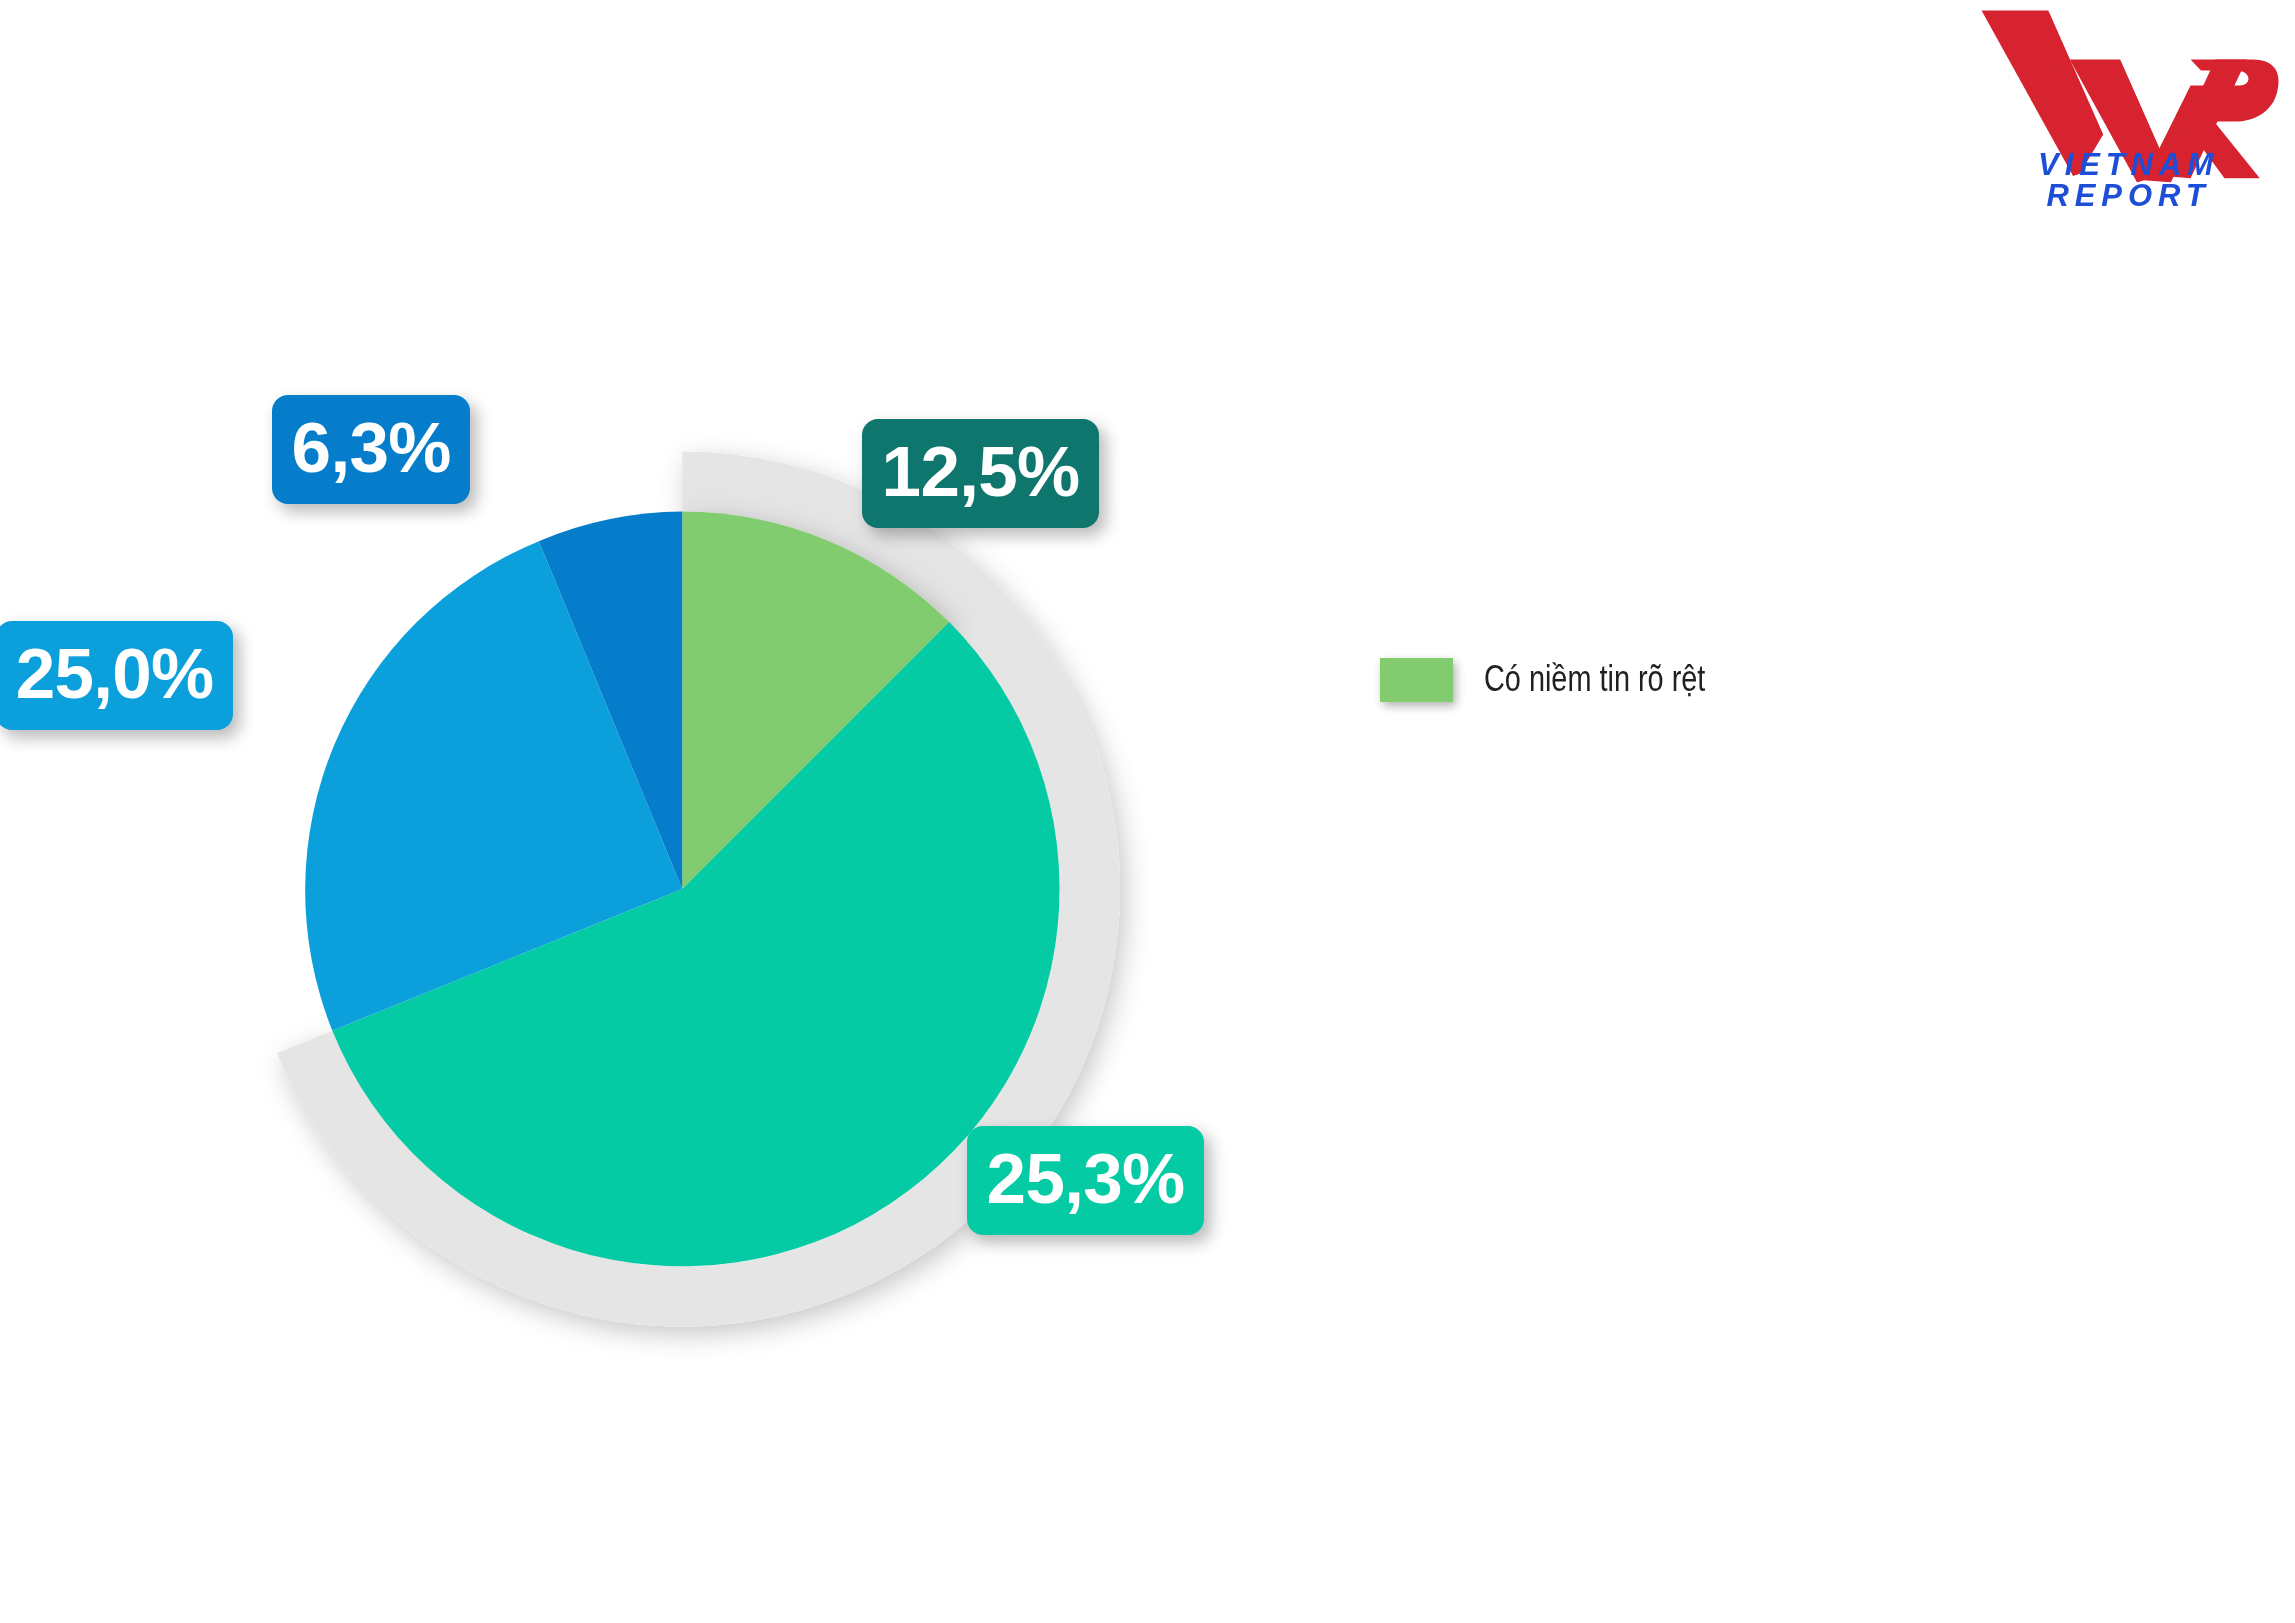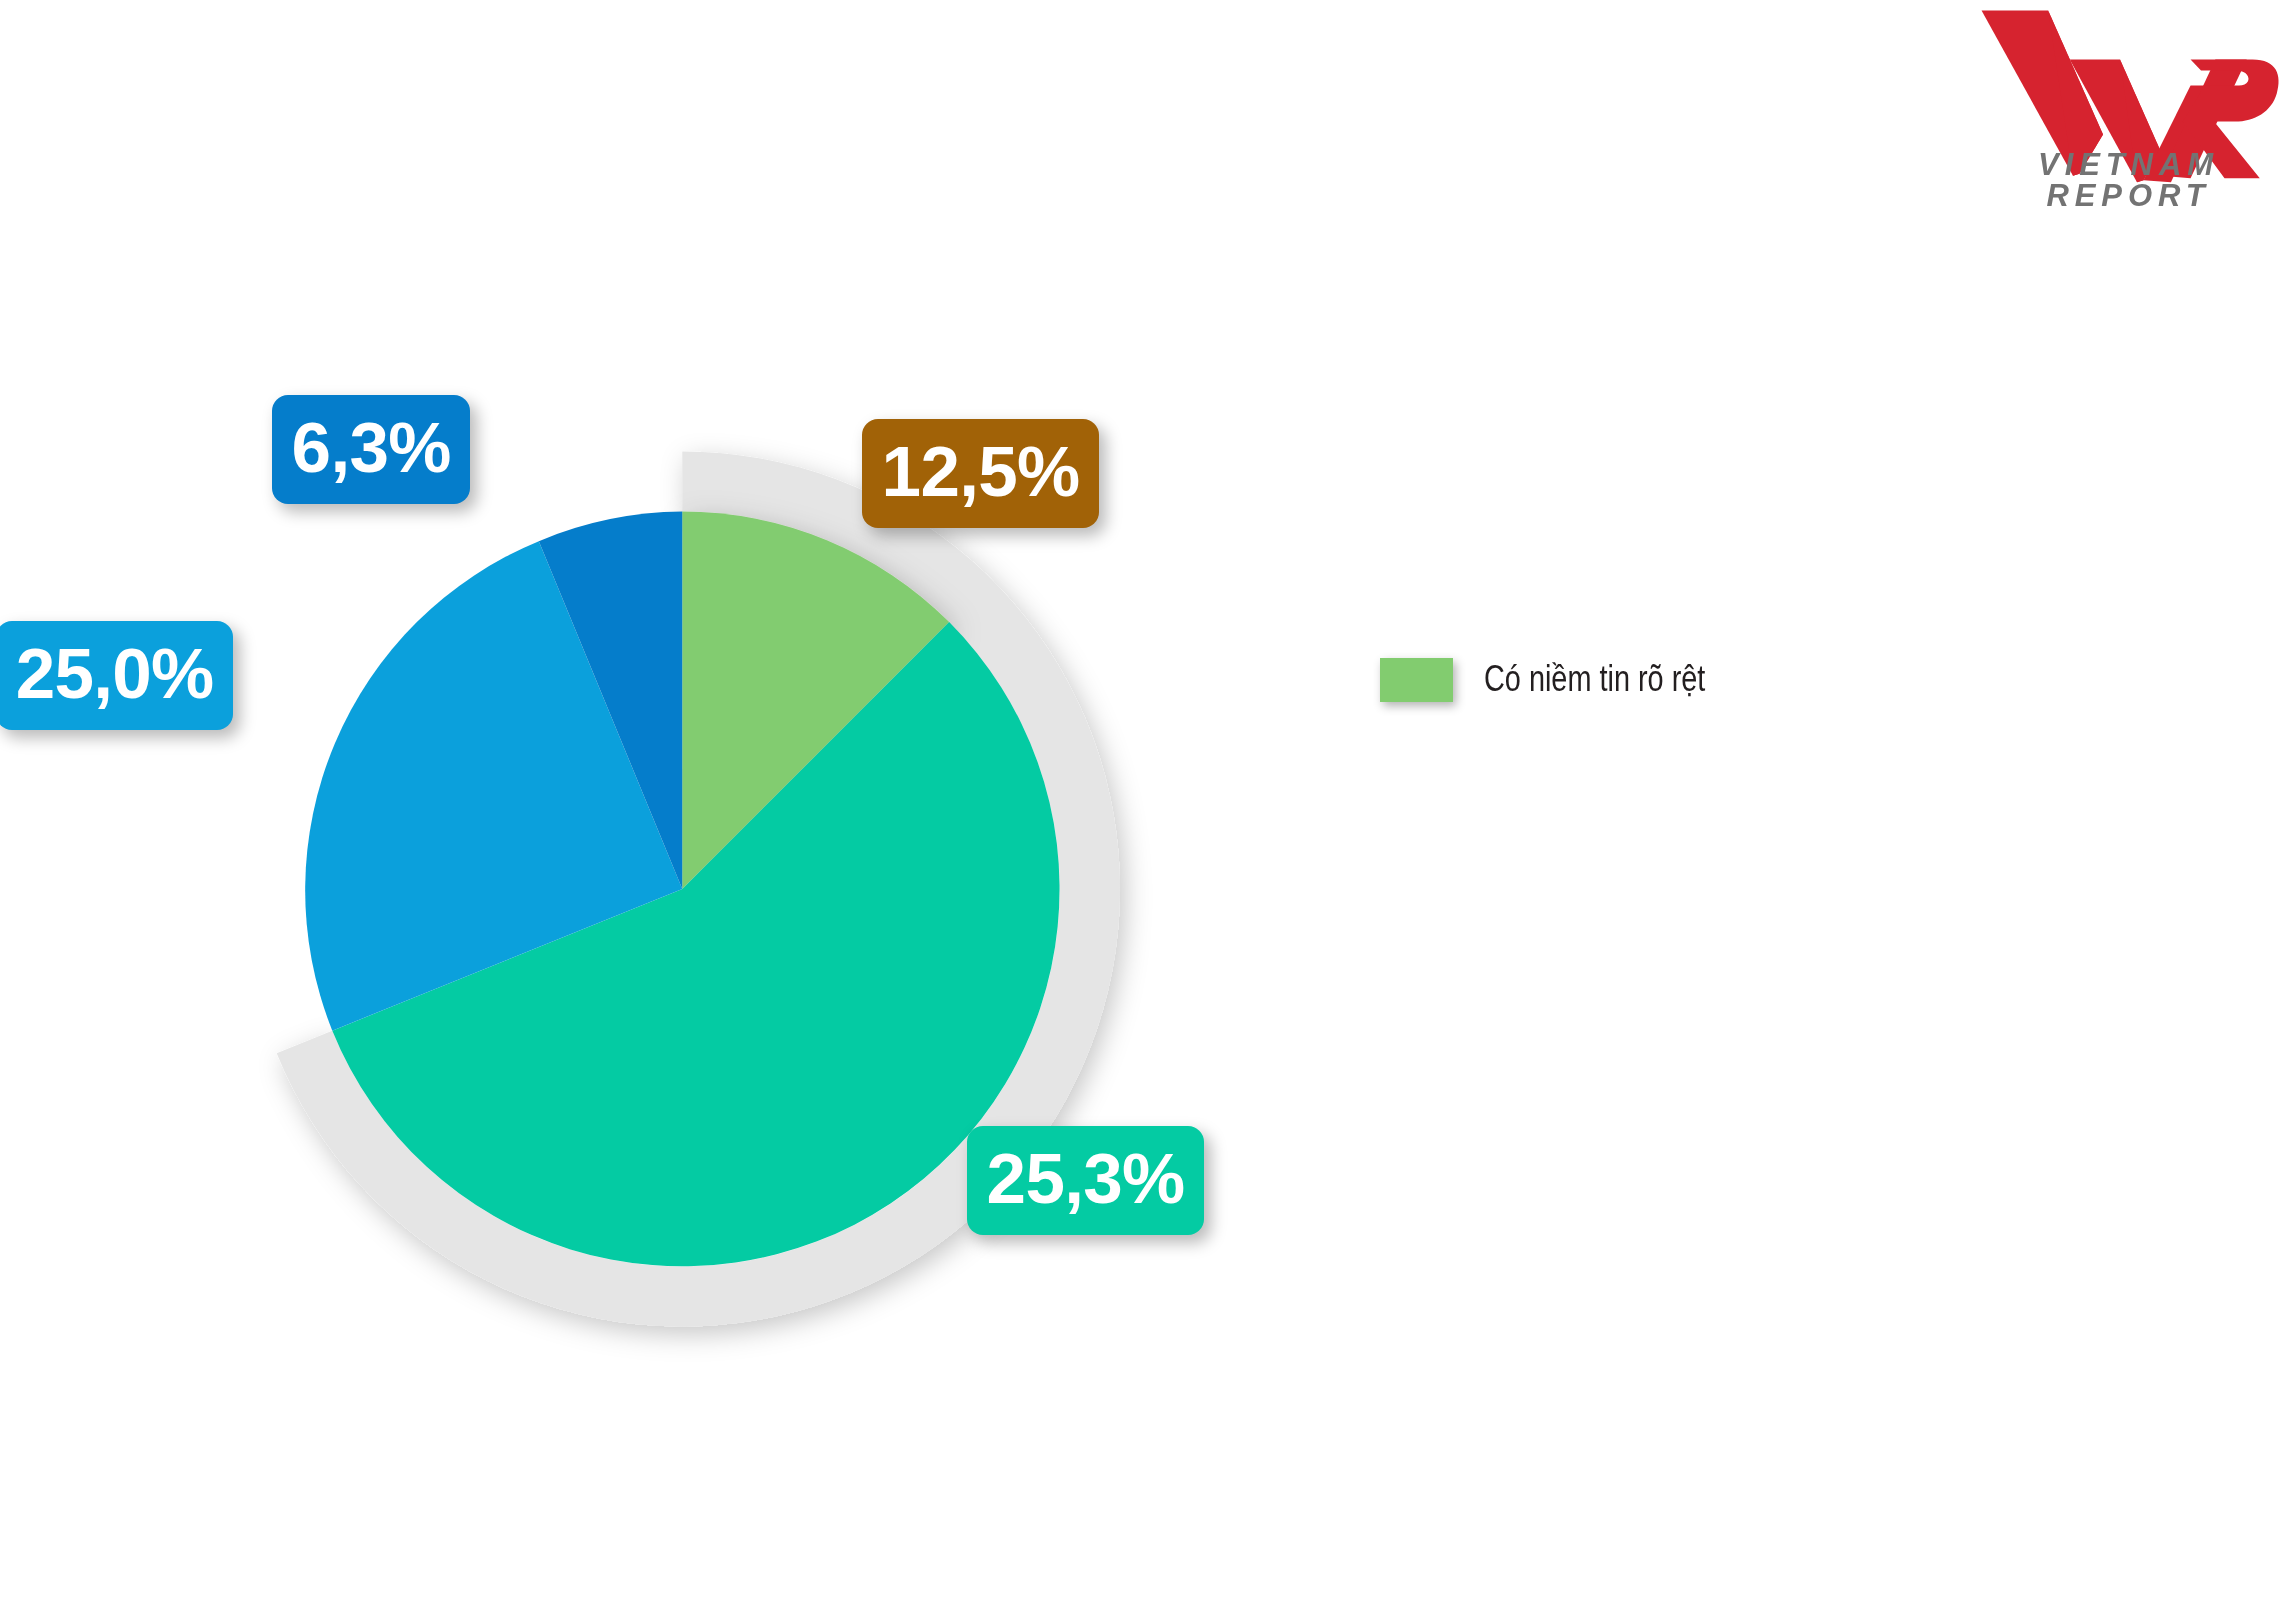--- a/index.html
+++ b/index.html
@@ -24,21 +24,21 @@
     width: 307px;
     height: 216px;
   }
   #logo svg { display: block; width: 100%; height: 100%; }
   #logo-wordmark {
     position: absolute;
     left: 0;
     bottom: 11.8px;
     width: 100%;
     text-align: center;
-    color: #737373;
+    color: #1d4ed8;
     font-family: "Liberation Sans", sans-serif;
     font-weight: bold;
     font-style: italic;
     font-size: 31px;
     letter-spacing: 5.9px;
     line-height: 1;
   }
 
   
   #chart {
@@ -65,21 +65,21 @@
     font-weight: bold;
     font-size: 71px;
     line-height: 1;
     letter-spacing: -0.7px;
     padding: 17px 19.6px 21px 19.6px;
     white-space: nowrap;
     box-shadow: 6.5px 7.9px 15.7px rgba(0,0,0,0.27);
     box-sizing: border-box;
     border-radius: 16px;
   }
-  #pct-green  { left: 862px; top: 419px; background: #a16207; }
+  #pct-green  { left: 862px; top: 419px; background: #0f766e; }
   #pct-teal   { left: 967px; top: 1126px; background: #04CBA3; }
   #pct-lblue  { left: -3.9px;   top: 621px; background: #0BA0DC; }
   #pct-dblue  { left: 272px;  top: 395px; background: #057DCB; }
 
   
   #legend {
     position: absolute;
     left: 1380px;
     top: 641px;
     width: 870px;

